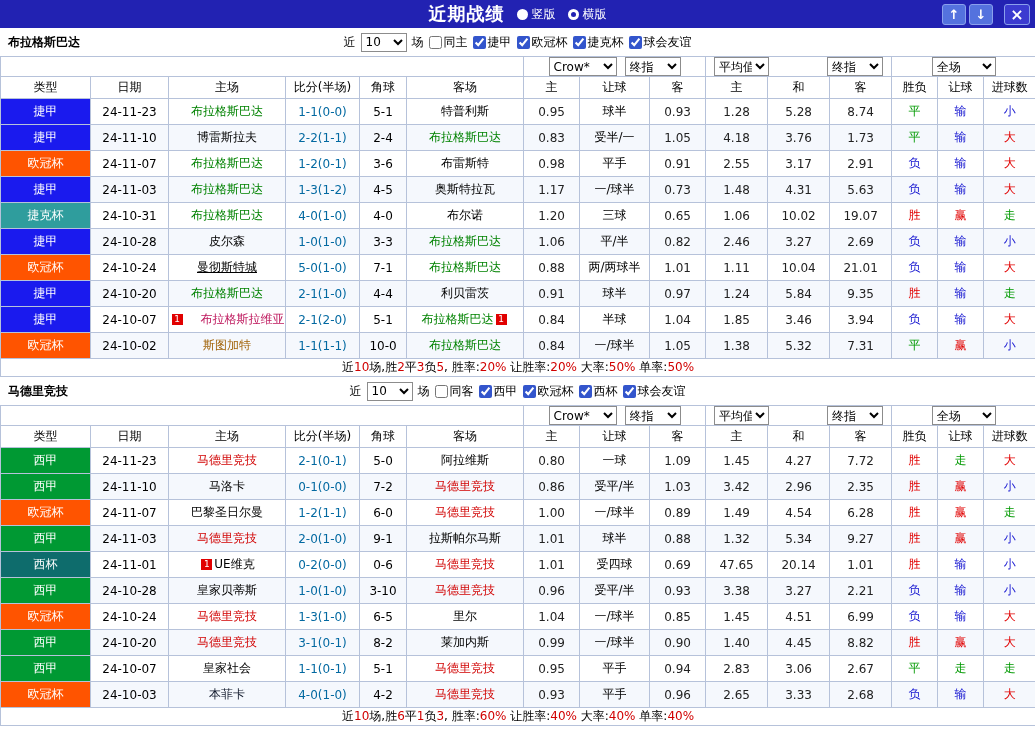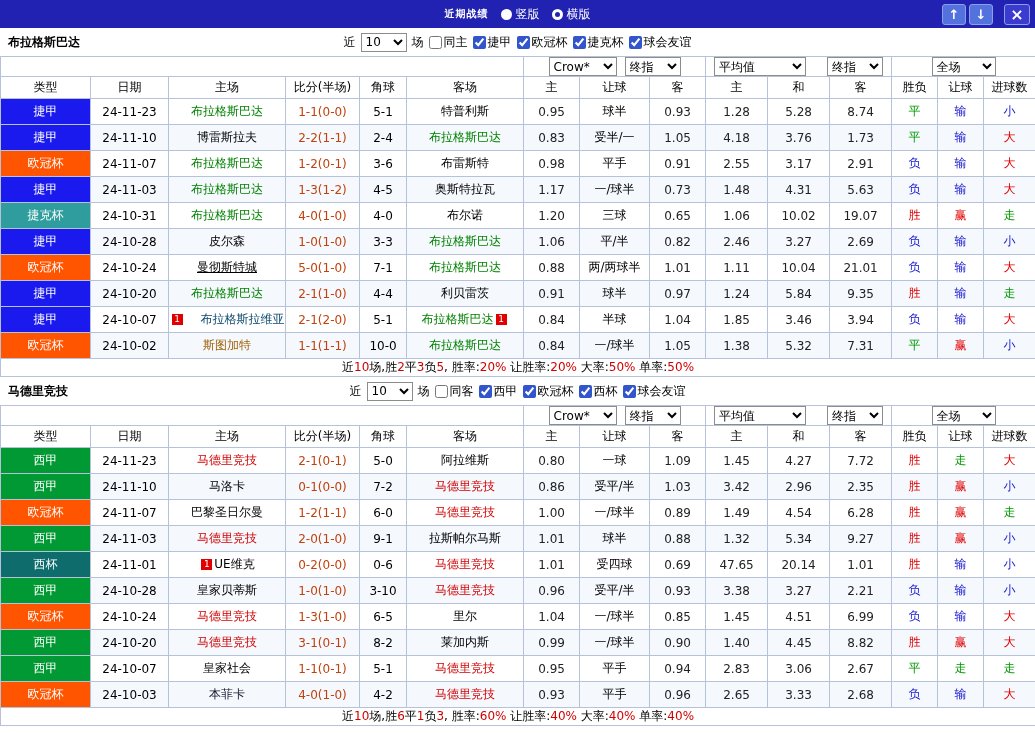--- a/index.html
+++ b/index.html
@@ -13,21 +13,21 @@
   
   .topbar {
     height:28px; background:#2222b2; position:relative;
     display:flex; align-items:center;
   }
   .topbar-center {
     position:absolute; left:0; right:0;
     display:flex; justify-content:center; align-items:center; gap:12px;
     color:#fff;
   }
-  .topbar-title { font-weight:bold; font-size:10px; letter-spacing:1px; }
+  .topbar-title { font-weight:bold; font-size:18px; letter-spacing:1px; }
   .radio-label { display:inline-flex; align-items:center; gap:4px; cursor:pointer; }
   .dot {
     width:11px; height:11px; border-radius:50%; background:#fff;
     display:inline-block; position:relative;
   }
   .dot.on::after {
     content:""; position:absolute; left:3px; top:3px; right:3px; bottom:3px;
     border-radius:50%; background:#2222b2;
   }
   .topbar-buttons {
@@ -47,38 +47,38 @@
   .filters { margin:0 auto; display:flex; align-items:center; gap:5px; }
   .filters .cb { display:inline-flex; align-items:center; gap:2px; cursor:pointer; }
   input[type="checkbox"] { width:13px; height:13px; margin:0; accent-color:#3355cc; }
   select {
     font-family:inherit; font-size:12px; height:19px;
     border:1px solid #8c8c8c; background:#fff;
   }
   .sel-count { width:46px; }
   .sel-co { width:68px; }
   .sel-fin { width:56px; }
-  .sel-avg { width:92px; }
+  .sel-avg { width:55px; }
   .sel-full { width:64px; }
 
   
   table.grid { width:1035px; table-layout:fixed; border-collapse:collapse; }
   table.grid td {
     border:1px solid #b6c2da; text-align:center; padding:0;
     white-space:nowrap; overflow:hidden;
   }
   .dd-row td { height:20px; }
   .col-row td { height:22px; }
   tbody td { height:26px; }
   tbody tr.alt td { background:#f5f8fd; }
   .dd-flex { display:flex; align-items:flex-start; justify-content:center; gap:8px; }
   .dd-spread { display:flex; align-items:center; justify-content:space-between; padding:0 8px; }
   td.league { color:#fff; }
   tbody tr.alt td.league { background:inherit; }
-  td.score { color:#c2410c; }
+  td.score { color:#0369a1; }
   td.odds { color:#222; }
   td.line { color:#000; }
   .badge {
     display:inline-block; min-width:11px; height:11px; line-height:11px;
     background:#e10000; color:#fff; font-size:9px; padding:0 1px;
     margin:0 2px; vertical-align:1px;
   }
   tfoot td { height:17px; }
   tfoot .red { color:#d10000; }
 </style>
@@ -331,21 +331,21 @@
             <td class="odds">1.24</td>
             <td class="odds">5.84</td>
             <td class="odds">9.35</td>
             <td class="res" style="color: rgb(225, 0, 0);">胜</td>
             <td class="res" style="color: rgb(21, 21, 208);">输</td>
             <td class="res" style="color: rgb(0, 153, 0);">走</td>
           </tr>
           <tr>
             <td class="league" style="background: rgb(26, 26, 238);">捷甲</td>
             <td>24-10-07</td>
-            <td class="team"><span class="badge">1</span><span style="color: #0c4a6e; margin-left: 16px;">布拉格斯拉维亚</span></td>
+            <td class="team"><span class="badge">1</span><span style="color: #be185d; margin-left: 16px;">布拉格斯拉维亚</span></td>
             <td class="score">2-1(2-0)</td>
             <td>5-1</td>
             <td class="team"><span style="color: rgb(0, 130, 0);">布拉格斯巴达</span><span class="badge">1</span></td>
             <td class="odds">0.84</td>
             <td class="line">半球</td>
             <td class="odds">1.04</td>
             <td class="odds">1.85</td>
             <td class="odds">3.46</td>
             <td class="odds">3.94</td>
             <td class="res" style="color: rgb(21, 21, 208);">负</td>

